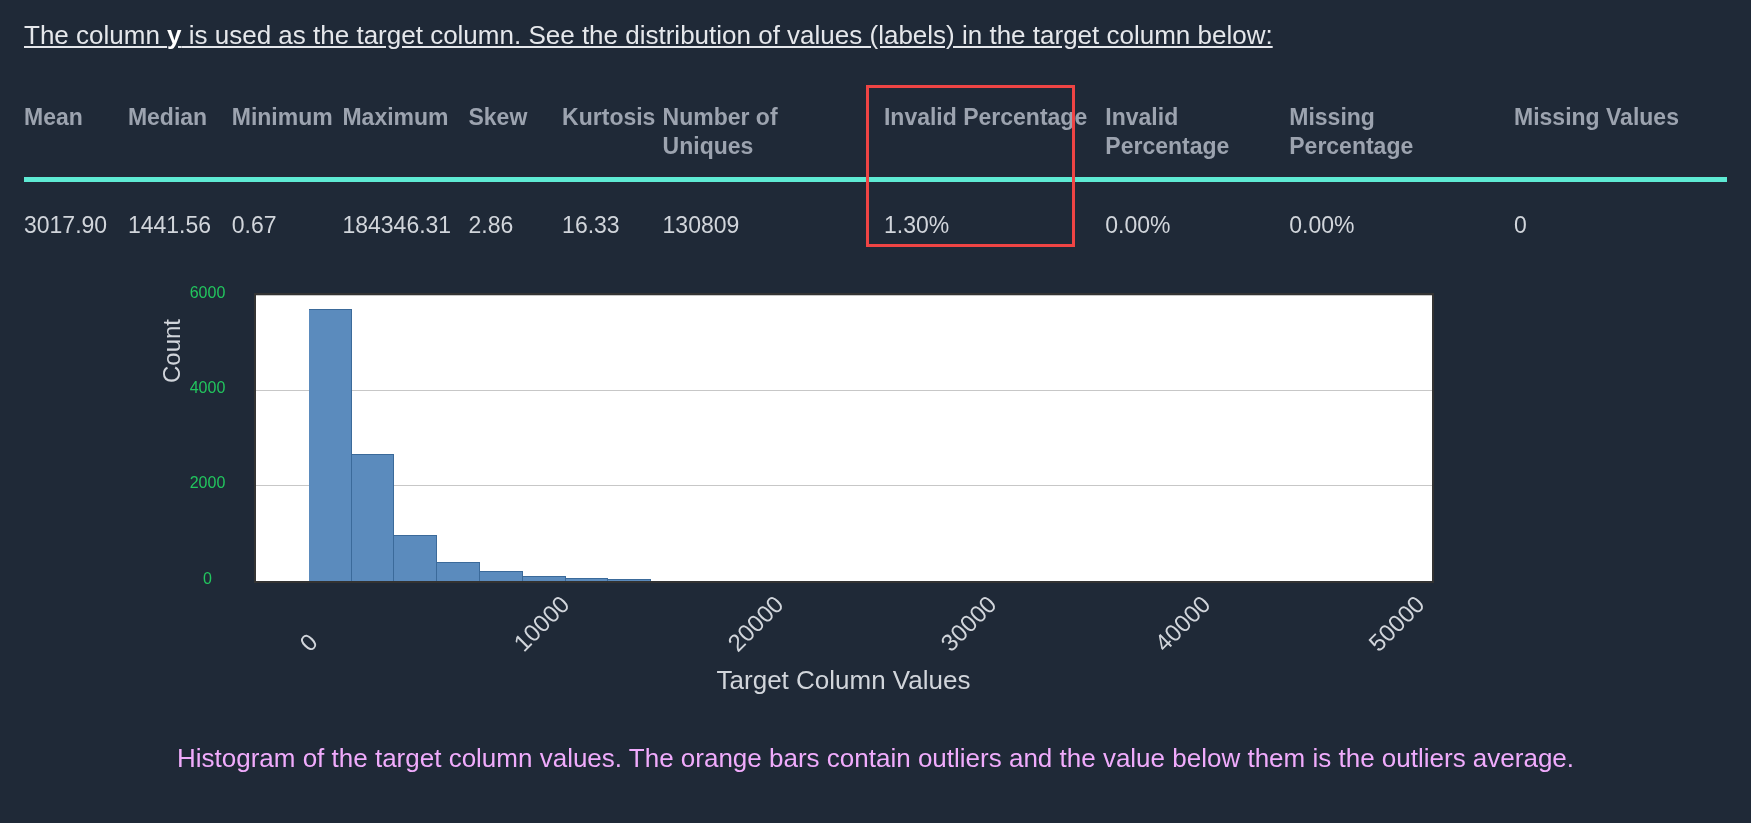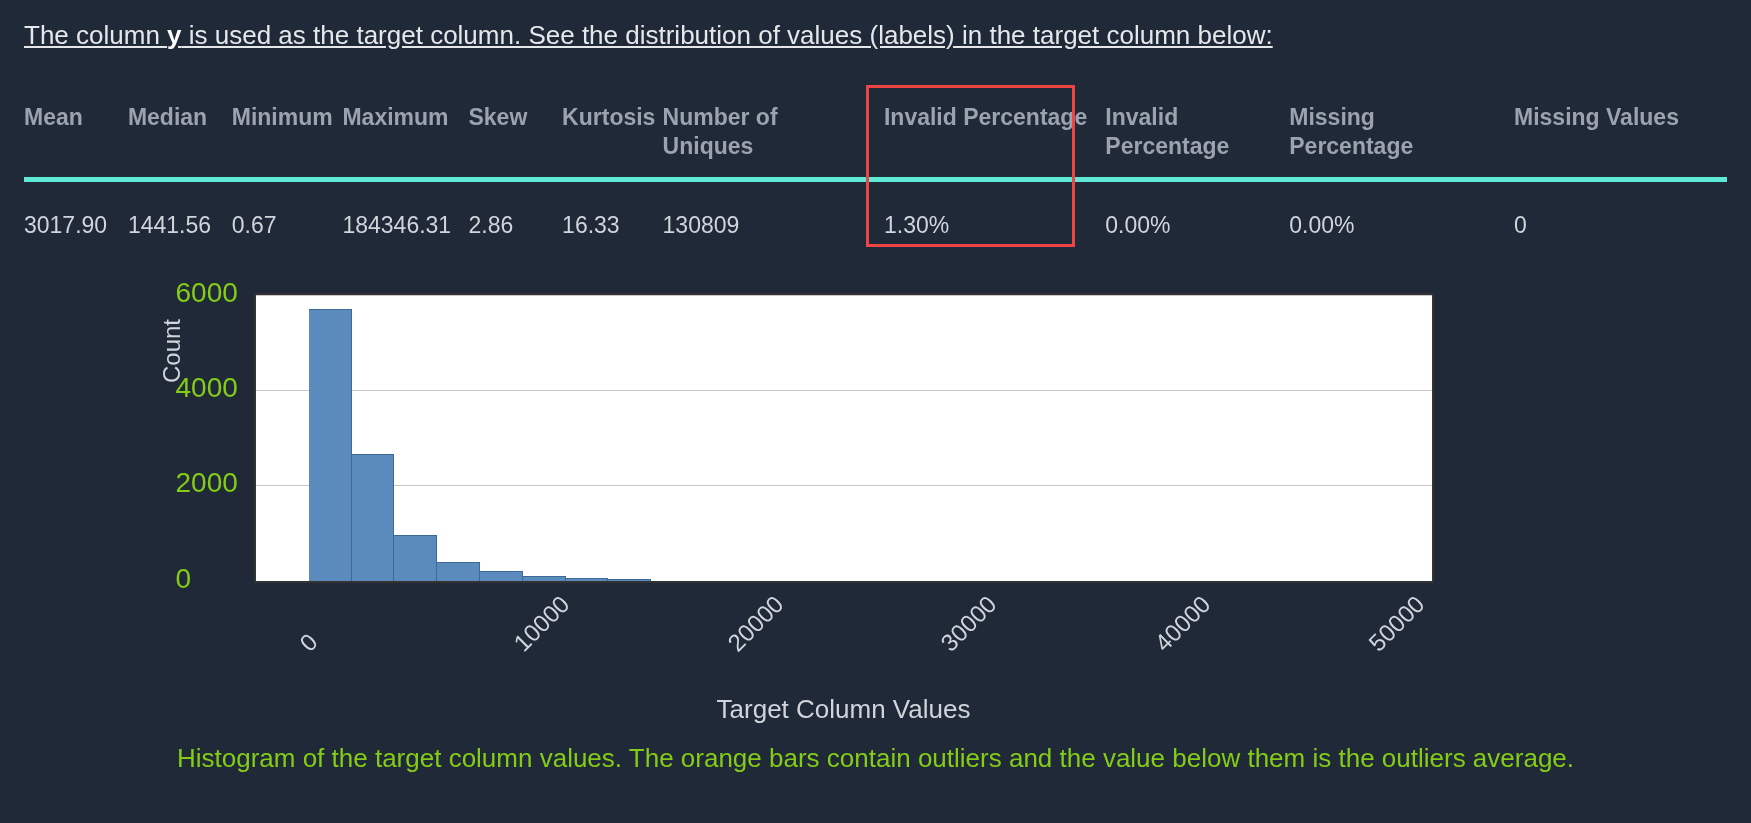--- a/index.html
+++ b/index.html
@@ -89,24 +89,24 @@
   .y-ticks {
     position: absolute;
     left: 0;
     top: 0;
     width: 70px;
     height: 290px;
   }
   .y-tick {
     position: absolute;
     right: 6px;
-    font-size: 28px;
-    color: #84cc16;
+    font-size: 16px;
+    color: #22c55e;
     transform: translateY(-50%);
-    text-align: left;
+    text-align: center;
     width: 64px;
   }
   .plot {
     position: absolute;
     left: 78px;
     top: 0;
     width: 1180px;
     height: 290px;
     background: #ffffff;
     border: 2px solid #333;
@@ -141,28 +141,27 @@
     white-space: nowrap;
   }
   .x-title {
     position: absolute;
     left: 78px;
     top: 372px;
     width: 1180px;
     text-align: center;
     font-size: 26px;
     color: #d1d5db;
-    margin-top: 29px;
   }
 
   .caption {
     margin-top: 40px;
     text-align: center;
     font-size: 26px;
-    color: #84cc16;
+    color: #f0abfc;
   }
 </style>
 </head>
 <body>
 
 <div class="page">
 
   <p class="intro">
     <span>The column </span><b>y</b><span> is used as the target column. See the distribution of values (labels) in the target column below:</span>
   </p>

